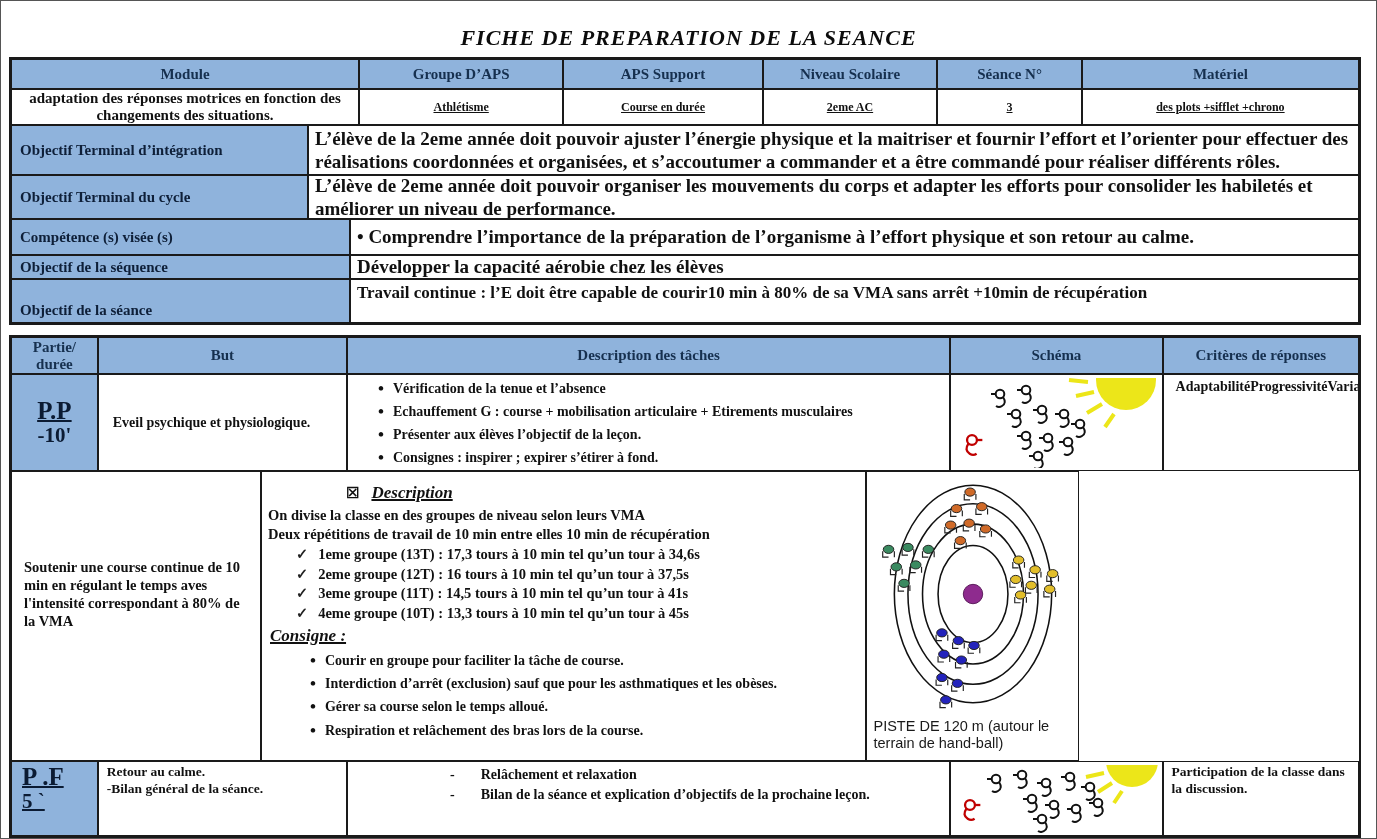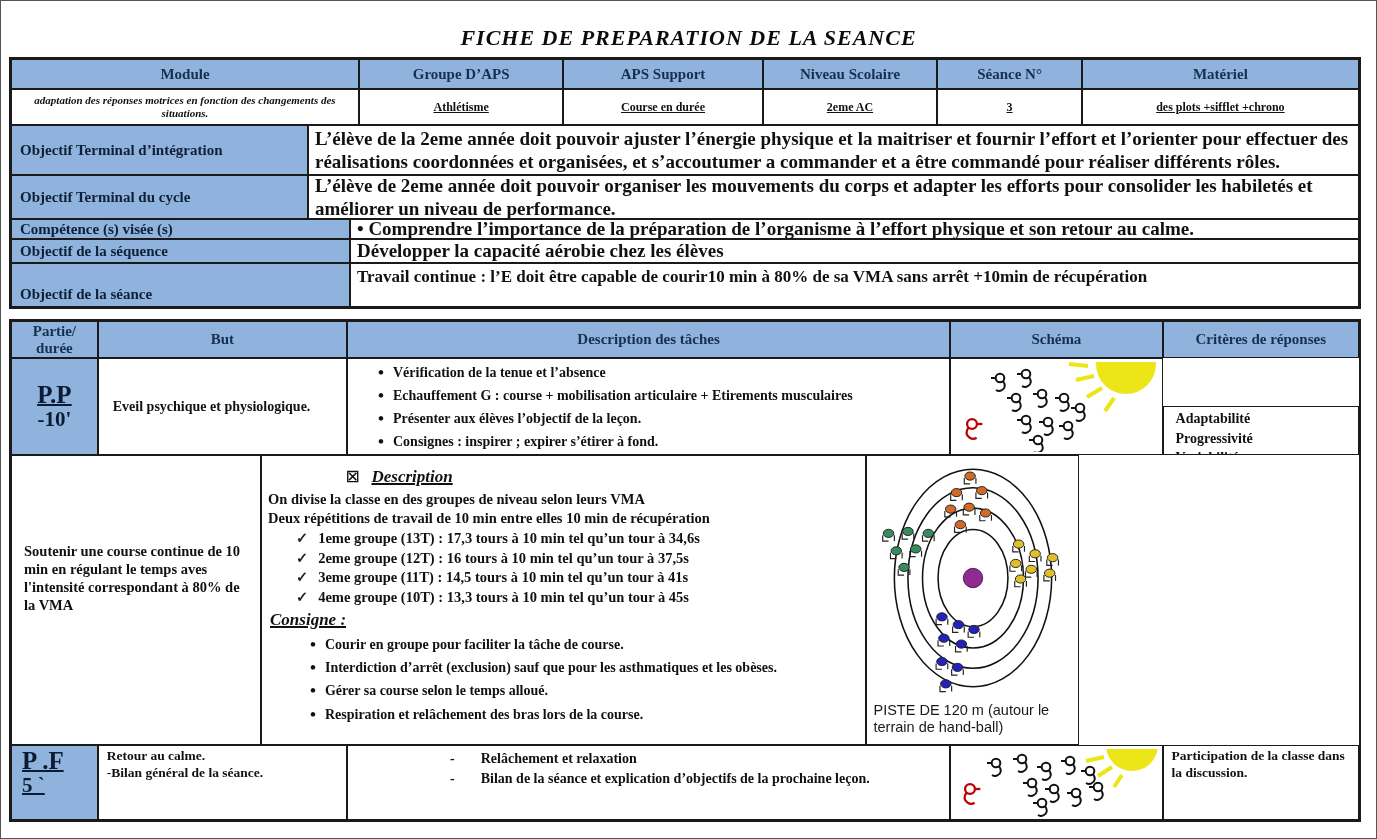--- a/index.html
+++ b/index.html
@@ -46,37 +46,37 @@
   #info-table{margin-top:6px;}
   .t1h{height:30px;}
   .t1v{height:36px;}
   .t1v .cell{display:flex;align-items:center;justify-content:center;text-align:center;font-weight:bold;}
   .c-module{width:349px;}
   .c-groupe{width:205px;}
   .c-aps{width:200px;}
   .c-niveau{width:175px;}
   .c-seance{width:145px;}
   .c-materiel{width:278px;}
-  .module-val{font-size:11px;line-height:1.15;font-style:italic;}
+  .module-val{font-size:15px;line-height:1.15;}
   .big-val{font-size:12px;text-decoration:underline;}
   
   .obj-label{
     font-weight:bold;font-size:15px;color:#0e1f38;
     display:flex;align-items:center;
     padding-left:8px;line-height:1.1;
   }
   .obj-text{
     flex:1;font-weight:bold;font-size:19px;line-height:1.22;
     display:flex;align-items:center;
   }
   .lblA{width:297px;}
   .lblB{width:339px;}
   .rowO1{height:50px;}
   .rowO2{height:44px;}
-  .rowO3{height:20px;}
+  .rowO3{height:36px;}
   .rowO4{height:24px;}
   .rowO5{height:44px;}
   .rowO5 .obj-text{font-size:17px;align-items:flex-start;padding-top:3px;}
   .rowO5 .obj-label{align-items:flex-end;padding-bottom:4px;}
   
   #session-table{margin-top:10px;}
   .t2h{height:37px;}
   .c-part{width:87px;}
   .c-but{width:250px;}
   .c-desc{width:605px;}
@@ -128,21 +128,21 @@
   }
   .r-pf .desc-cell ul.blist li.bullet{padding-left:42px;}
   .schema-cell{display:flex;flex-direction:column;align-items:center;justify-content:center;padding:2px;}
   .r-pf .schema-cell{justify-content:flex-start;}
   .schema-caption{
     font-family:"Liberation Sans","DejaVu Sans",sans-serif;
     font-size:14.5px;color:#1a1a1a;line-height:1.2;
     text-align:left;width:198px;margin-top:2px;
   }
   .crit-cell{font-weight:bold;font-size:14px;line-height:1.25;}
-  .r-pp .crit-cell{display:flex;flex-direction:column;justify-content:flex-start;padding-left:12px;margin-top:48px;}
+  .r-pp .crit-cell{display:flex;flex-direction:row;justify-content:flex-start;padding-left:12px;}
   .r-pp .crit-cell div{margin:1px 0;}
   .r-pf .crit-cell{padding-top:82px;padding-left:10px;}
   .r-pf5 .crit-cell{padding-left:8px;font-size:13.5px;}
 </style>
 </head>
 <body>
 
 <div class="page">
 
   <div class="title">FICHE DE PREPARATION DE LA SEANCE</div>

